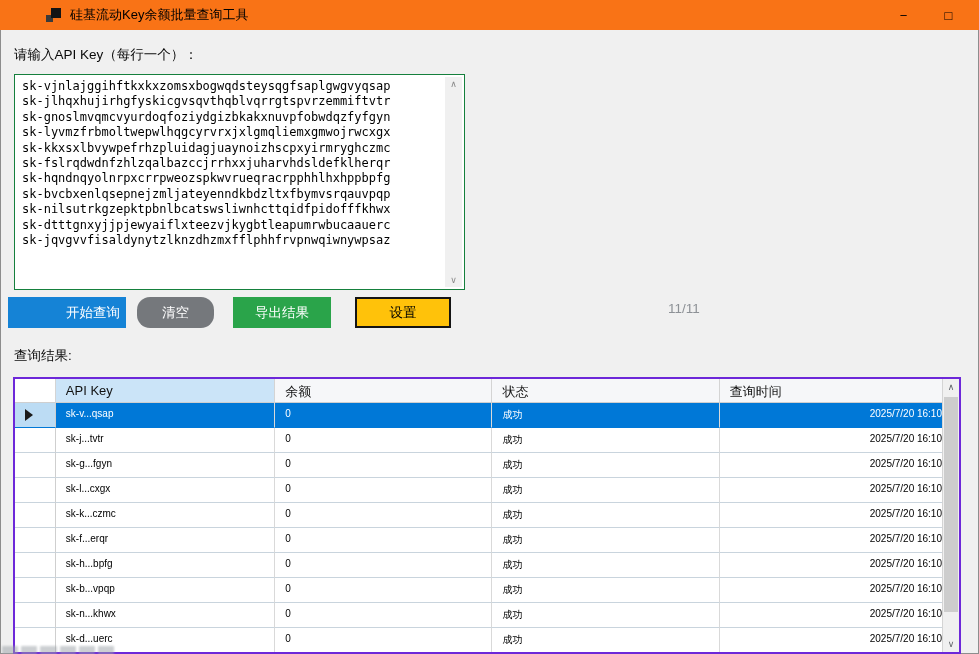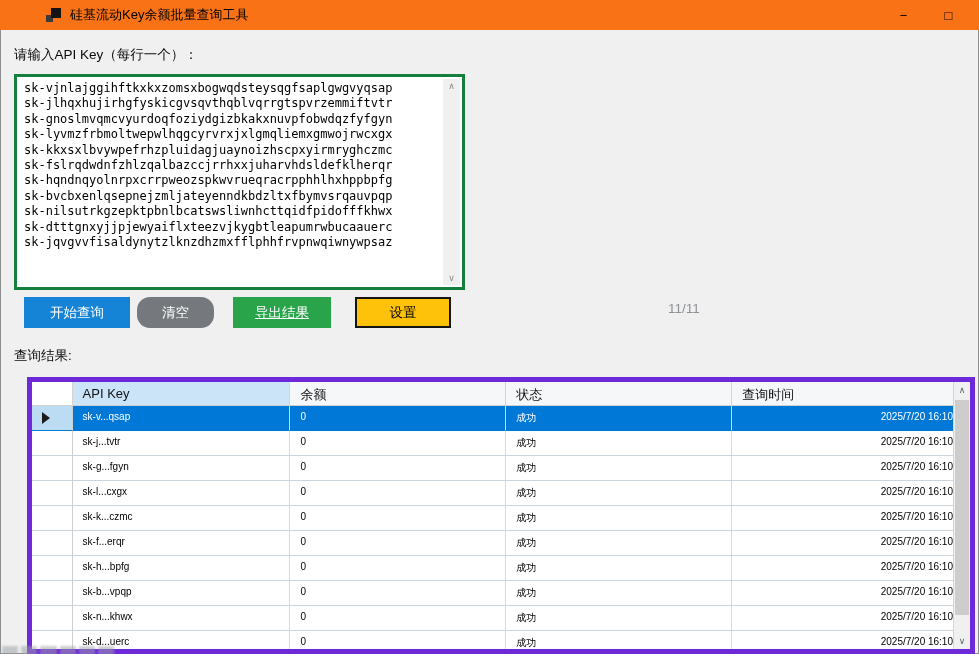--- a/index.html
+++ b/index.html
@@ -21,42 +21,42 @@
   .win-controls{margin-left:auto;display:flex;height:30px;}
   .win-btn{width:45px;height:30px;display:flex;align-items:center;justify-content:center;
     font-size:13px;color:#000;cursor:default;background:transparent;border:0;}
   .win-btn.close{font-size:14px;}
   
   .lbl{position:absolute;font-size:13.5px;color:#0a0a0a;}
   #lbl-input{left:14px;top:46px;}
   #lbl-results{left:14px;top:347px;}
   
   .keys-wrap{position:absolute;left:14px;top:74px;width:451px;height:216px;
-    background:#ffffff;border:3px solid #15803d;box-sizing:border-box;}
+    background:#ffffff;border:1px solid #15803d;box-sizing:border-box;}
   .keys-wrap textarea{
     position:absolute;left:0;top:0;width:100%;height:100%;box-sizing:border-box;
     border:0;outline:none;resize:none;overflow:hidden;
     padding:4px 24px 4px 7px;background:transparent;
     font-family:"DejaVu Sans Mono",monospace;font-size:12px;line-height:15.4px;color:#000;
   }
   .v-scrollbar{position:absolute;top:2px;right:2px;bottom:2px;width:17px;background:#f0f0f0;
     display:flex;flex-direction:column;justify-content:space-between;align-items:center;}
   .v-scrollbar .arr{font-size:9px;color:#8a8a8a;line-height:14px;height:14px;cursor:default;}
   
   .btn{position:absolute;top:297px;height:31px;border:0;color:#fff;font-size:13.5px;
     font-family:"Liberation Sans",sans-serif;cursor:default;}
-  #btn-start{left:24px;width:106px;background:#1583d6;}
+  #btn-start{left:8px;width:118px;background:#1583d6;text-align:right;}
   #btn-clear{left:137px;width:77px;background:#75787c;border-radius:13px;}
-  #btn-export{left:233px;width:98px;background:#2aa44a;text-decoration:underline;}
+  #btn-export{left:233px;width:98px;background:#2aa44a;}
   #btn-settings{left:355px;width:96px;background:#ffc20a;color:#000;
     border:2px solid #141414;box-sizing:border-box;}
   #counter{position:absolute;left:668px;top:301px;font-size:13.5px;color:#8d9196;}
   
-  .grid{position:absolute;left:27px;top:377px;width:948px;height:277px;
-    background:#ffffff;border:5px solid #6d28d9;box-sizing:border-box;overflow:hidden;}
+  .grid{position:absolute;left:13px;top:377px;width:948px;height:277px;
+    background:#ffffff;border:2px solid #6d28d9;box-sizing:border-box;overflow:hidden;}
   .grid-inner{position:absolute;left:0;top:0;right:17px;bottom:0;}
   .g-header{display:flex;height:24px;background:#f6f7f9;}
   .g-header .hc{box-sizing:border-box;border-right:1px solid #d4d4d4;border-bottom:1px solid #cfcfcf;
     font-size:13px;color:#111;padding:4px 0 0 10px;overflow:hidden;white-space:nowrap;}
   .hc.rowsel{width:41px;background:#ffffff;padding-left:0;}
   .hc.c-key{width:220px;background:#cbe4f8;}
   .hc.c-bal{width:218px;}
   .hc.c-status{width:228px;}
   .hc.c-time{width:223px;border-right:0;}
   .g-row{display:flex;height:25px;}

